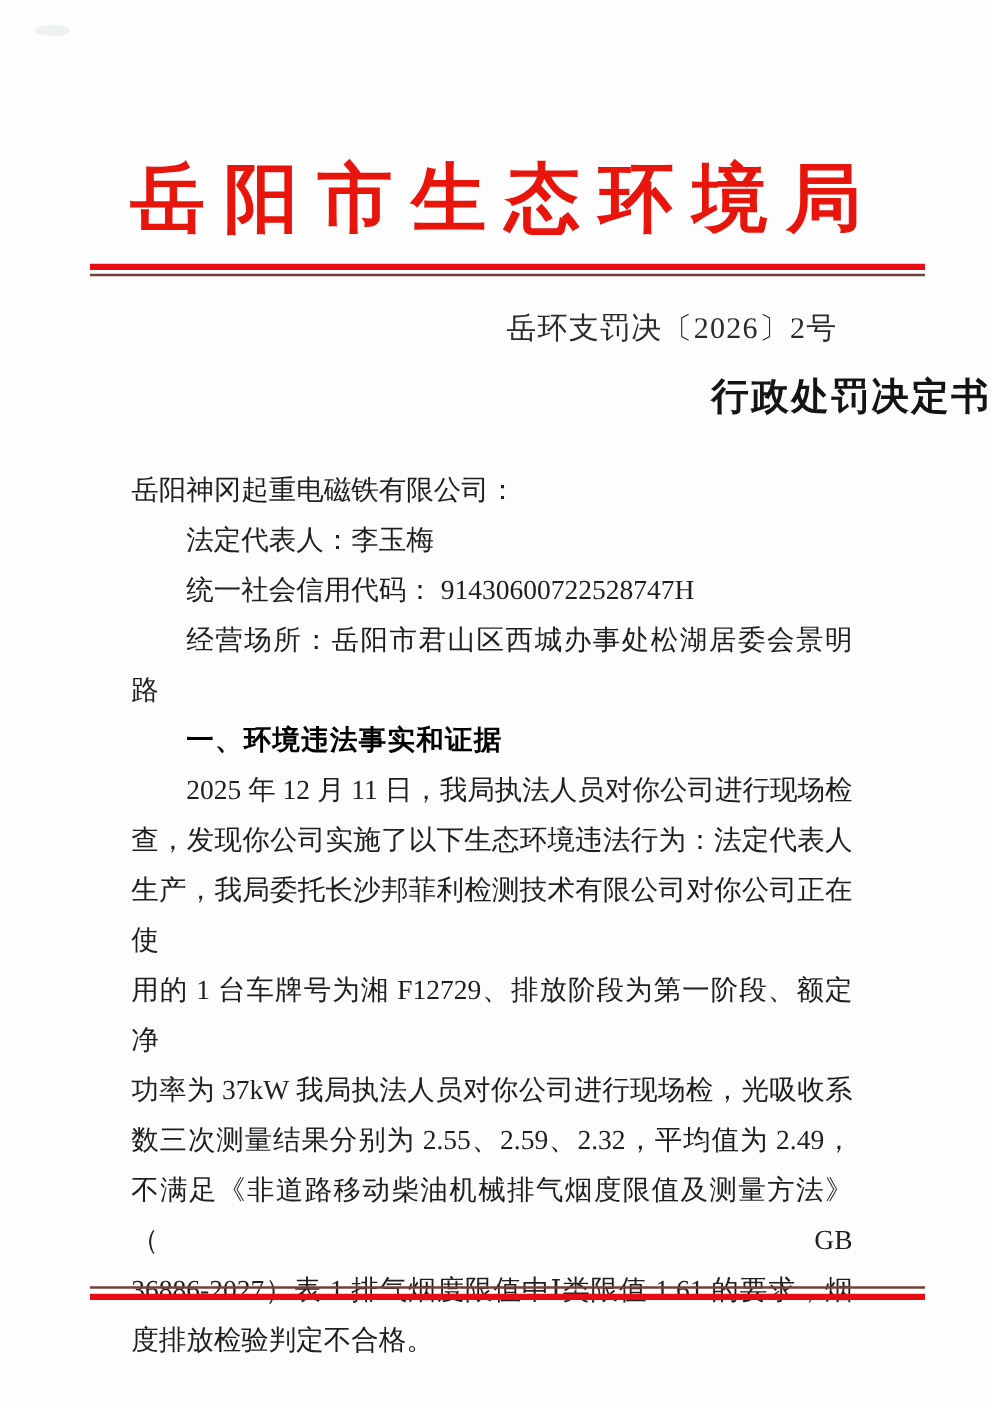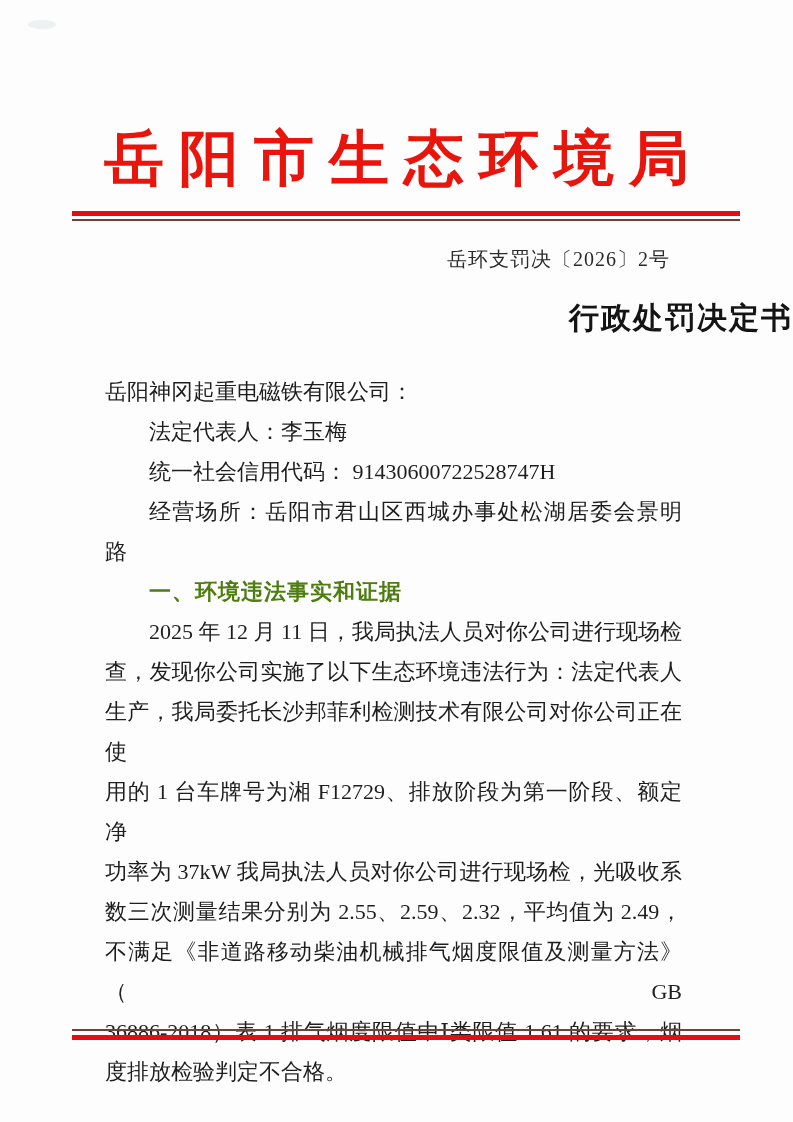--- a/index.html
+++ b/index.html
@@ -44,21 +44,21 @@
     right: 53px;
   }
   .rule-top-thick   { top: 211px;  height: 5px; background: #e60c11; }
   .rule-top-thin    { top: 219px;  height: 2px; background: #74403a; }
   .rule-bottom-thin { top: 1029px; height: 2px; background: #74403a; }
   .rule-bottom-thick{ top: 1035px; height: 5px; background: #e60c11; }
   .doc-number {
     position: absolute;
     top: 246px;
     right: 123px;
-    font-size: 20px;
+    font-size: 24px;
     letter-spacing: 1px;
     color: #2a2a2a;
     white-space: nowrap;
   }
   .doc-title {
     position: absolute;
     top: 296px;
     left: 0;
     width: 100%;
     margin: 0;
@@ -81,21 +81,21 @@
   .line { min-height: 40px; }
   .indent { text-indent: 44px; }
   .fill {
     text-align: justify;
     text-align-last: justify;
   }
   .heading {
     font-weight: 700;
     font-family: "Liberation Sans", "DejaVu Sans", sans-serif;
     letter-spacing: 1px;
-    color: #4d7c0f;
+    color: #000000;
   }
 </style>
 </head>
 <body>
 
 <div class="page">
 
   <div class="scan-smudge"></div>
 
   <div class="letterhead">岳阳市生态环境局</div>
@@ -128,21 +128,21 @@
     <div class="line fill">生产，我局委托长沙邦菲利检测技术有限公司对你公司正在使</div>
 
     <div class="line fill">用的 1 台车牌号为湘 F12729、排放阶段为第一阶段、额定净</div>
 
     <div class="line fill">功率为 37kW 我局执法人员对你公司进行现场检，光吸收系</div>
 
     <div class="line fill">数三次测量结果分别为 2.55、2.59、2.32，平均值为 2.49，</div>
 
     <div class="line fill">不满足《非道路移动柴油机械排气烟度限值及测量方法》（GB</div>
 
-    <div class="line fill">36886-2018）表 1 排气烟度限值中Ⅰ类限值 1.61 的要求，烟</div>
+    <div class="line fill">36886-2027）表 1 排气烟度限值中Ⅰ类限值 1.61 的要求，烟</div>
 
     <div class="line">度排放检验判定不合格。</div>
 
   </div>
 
   <div class="rule rule-bottom-thin"></div>
   <div class="rule rule-bottom-thick"></div>
 
 </div>
 

